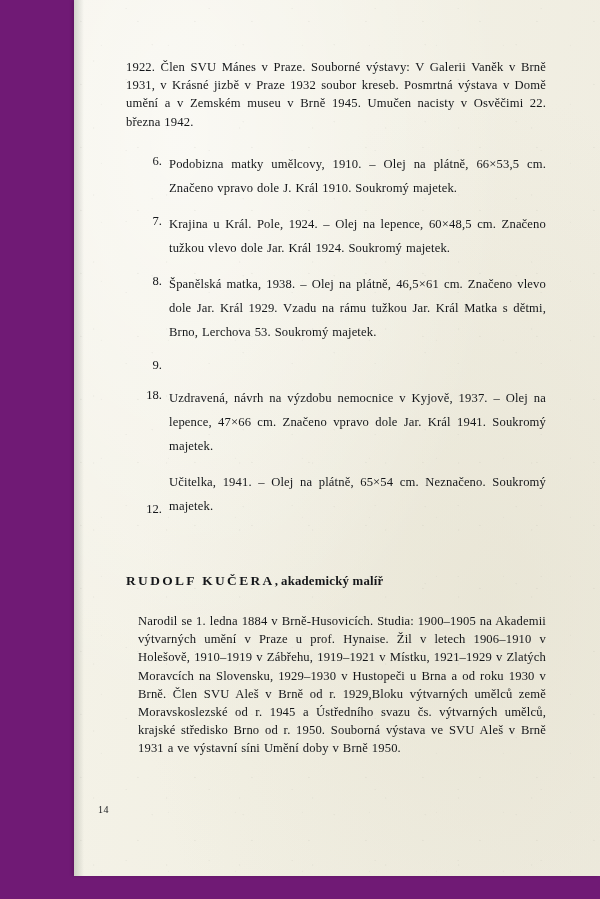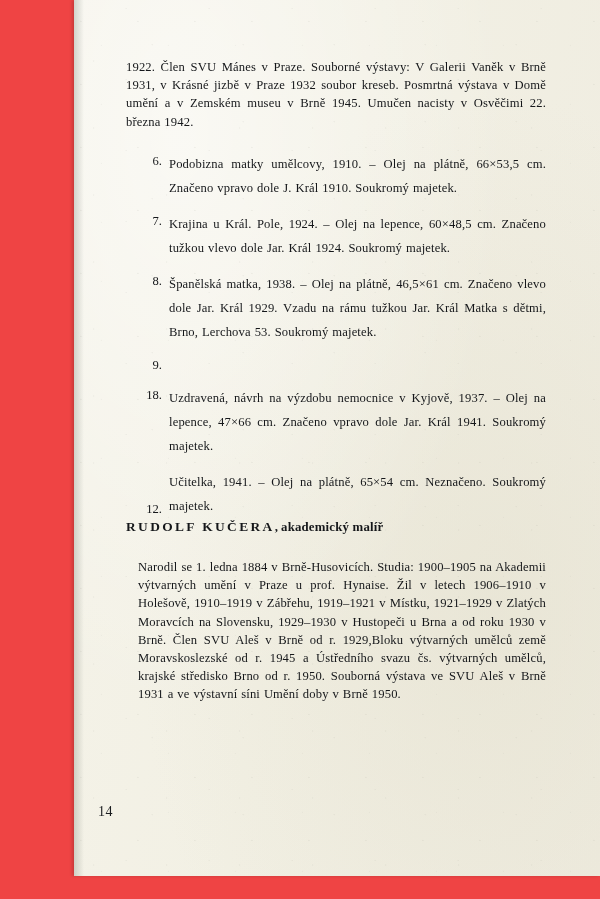--- a/index.html
+++ b/index.html
@@ -12,21 +12,21 @@
     height: 899px;
     overflow: hidden;
     font-family: "Liberation Serif", "DejaVu Serif", serif;
   }
 
   
   #scan-area {
     position: relative;
     width: 600px;
     height: 899px;
-    background: #ef4444;
+    background: #701a75;
   }
 
   
   #page-sheet {
     position: absolute;
     left: 74px;
     top: 0px;
     width: 526px;
     height: 876px;
     background: #f3f1e6;
@@ -100,20 +100,21 @@
     font-size: 12.6px;
     line-height: 24px;
     text-align: justify;
     letter-spacing: 0.15px;
     word-spacing: 0.6px;
   }
   .catalogue-entry:last-child { margin-bottom: 0; align-items: flex-end; }
 
   
   #artist-section {
+    margin-top: 54px;
   }
   #artist-heading {
     font-size: 12.8px;
     line-height: 18px;
     margin: 0 0 22px 0;
     padding-left: 0px;
     color: #15171a;
   }
   #artist-heading .sc-name {
     letter-spacing: 2.4px;
@@ -126,21 +127,21 @@
   #artist-bio {
     margin: 0;
     padding-left: 12px;
   }
 
   
   #page-number {
     position: absolute;
     left: 24px;
     top: 804px;
-    font-size: 14px;
+    font-size: 10px;
     letter-spacing: 0.4px;
     color: #1a1c1f;
   }
 
   
   #speckle {
     position: absolute;
     inset: 0;
     pointer-events: none;
     opacity: 0.30;

